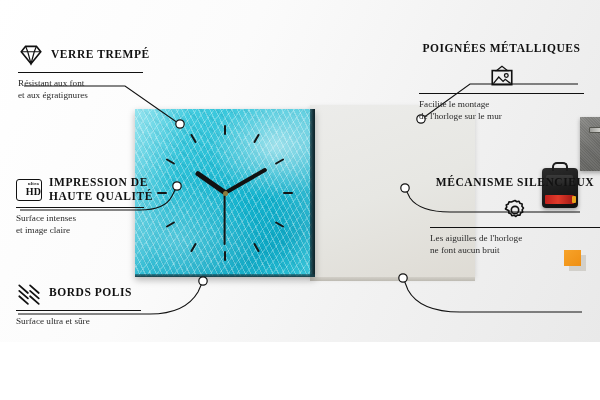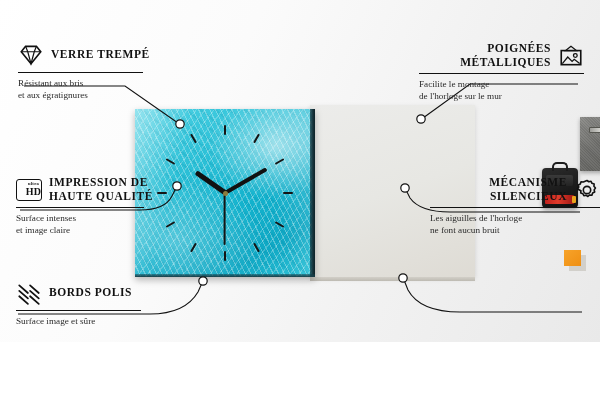--- a/index.html
+++ b/index.html
@@ -125,21 +125,21 @@
   .hand.sec  { width:1.6px; height:52px; margin-left:-0.8px; margin-top:-52px; background:#141414; }
   .pivot {
     position:absolute; left:50%; top:50%; width:5px; height:5px;
     margin:-2.5px 0 0 -2.5px; border-radius:50%;
     background:#8a7a3c;
   }
 
   
   .feature { position: absolute; z-index: 4; }
   .feature .head { display:flex; align-items:center; gap:7px; }
-  .feature.right .head { flex-direction: row; justify-content: flex-end; }
+  .feature.right .head { flex-direction: column; justify-content: flex-end; }
   .ftitle {
     font-size: 11.5px; font-weight: bold; letter-spacing: .55px;
     color:#111; line-height: 1.18; text-transform: uppercase;
   }
   .feature.left .ftitle { text-align:left; }
   .feature.right .ftitle { text-align:right; }
   .rule { height:1px; background:#111; margin-top:4px; }
   .fsub {
     font-size: 9.2px; color:#2b2b2b; line-height:1.32; margin-top:4px;
     white-space: pre-line;
@@ -227,21 +227,21 @@
       <span class="ico">
         <svg viewBox="0 0 24 24">
             <path d="M3 9l4-5h10l4 5-9 11z" fill="none" stroke="#111" stroke-width="1.5"></path>
             <path d="M3 9h18M7 4l2 5 3 11 3-11 2-5M9 9h6" fill="none" stroke="#111" stroke-width="1.1"></path>
           </svg>
       </span>
       <span class="ftitle">VERRE
 TREMPÉ</span>
     </div>
     <div class="rule" style="width:125px;"></div>
-    <div class="fsub">Résistant aux bris
+    <div class="fsub">Résistant aux font
 et aux égratignures</div>
   </div>
 
   <div class="feature left" style="left:16px; top:176px; width:165px;">
     <div class="head">
       <span class="hdbox">
         <span class="u">ultra</span>
         <span class="h">HD</span>
       </span>
       <span class="ftitle">IMPRESSION DE
@@ -256,21 +256,21 @@
     <div class="head">
       <span class="ico">
         <svg viewBox="0 0 24 24">
             <path d="M3 5l8 7M3 10l8 7M3 15l8 7M13 5l8 7M13 10l8 7M13 15l8 7" fill="none" stroke="#111" stroke-width="1.6" stroke-linecap="round"></path>
           </svg>
       </span>
       <span class="ftitle">BORDS
 POLIS</span>
     </div>
     <div class="rule" style="width:125px;"></div>
-    <div class="fsub">Surface image et sûre</div>
+    <div class="fsub">Surface ultra et sûre</div>
   </div>
 
   <div class="feature right" style="right:16px; top:42px; width:165px;">
     <div class="head">
       <span class="ftitle">POIGNÉES
 MÉTALLIQUES</span>
       <span class="ico">
         <svg viewBox="0 0 24 24">
             <rect x="3" y="7" width="18" height="13" fill="none" stroke="#111" stroke-width="1.5"></rect>
             <path d="M12 3l-5 4h10z" fill="none" stroke="#111" stroke-width="1.2"></path>

